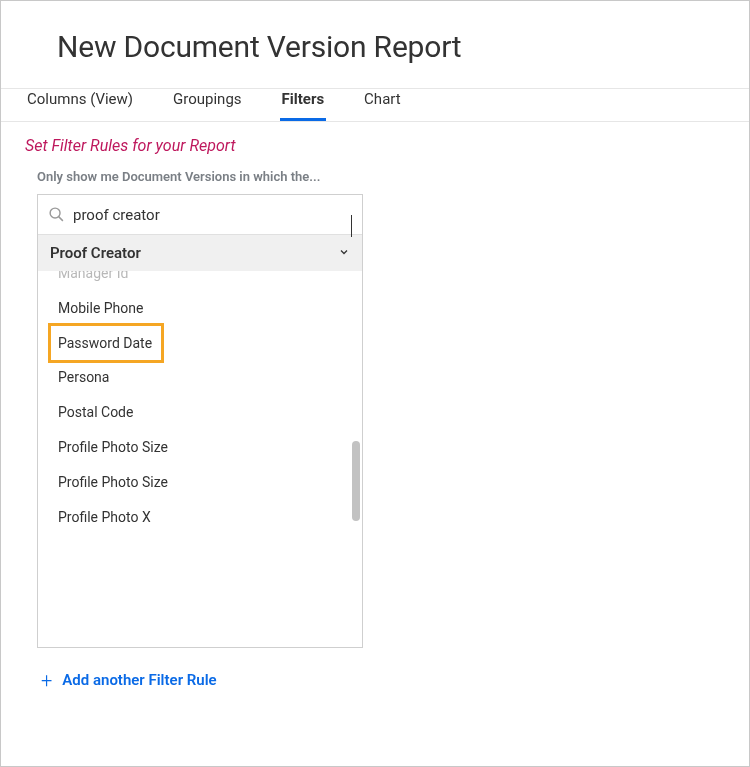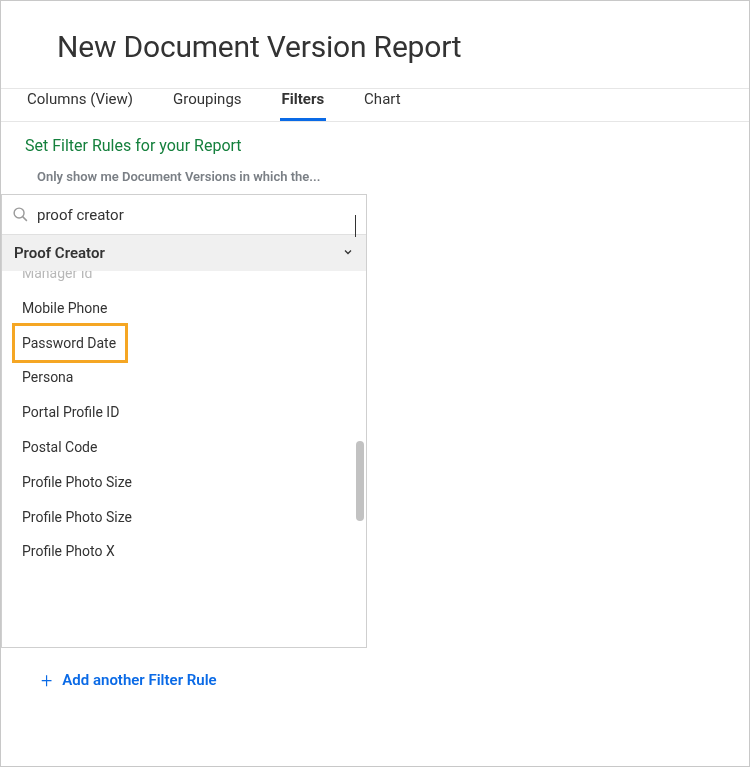--- a/index.html
+++ b/index.html
@@ -36,30 +36,32 @@
     cursor: pointer;
     border-bottom: 3px solid transparent;
   }
   .tab.active {
     font-weight: 700;
     border-bottom: 3px solid #0a6ae6;
   }
   .section-head {
     padding: 14px 24px 4px 24px;
     font-size: 16px;
-    color: #15803d;
+    color: #be185d;
+    font-style: italic;
   }
   .subhead {
     padding: 10px 0 10px 36px;
     font-size: 13px;
     font-weight: 600;
     color: #7a7f85;
   }
   .dropdown-wrap {
-    width: 366px;
+    margin-left: 36px;
+    width: 326px;
     border: 1px solid #cfcfcf;
     background: #fff;
     position: relative;
   }
   .search-row {
     display: flex;
     align-items: center;
     height: 40px;
     padding: 0 10px;
     border-bottom: 1px solid #e0e0e0;
@@ -185,21 +187,20 @@
       </svg>
     </span>
   </div>
 
   <div class="list-area">
     <div class="list">
       <div class="list-item partial-top">Manager Id</div>
       <div class="list-item">Mobile Phone</div>
       <div class="list-item">Password Date</div>
       <div class="list-item">Persona</div>
-      <div class="list-item">Portal Profile ID</div>
       <div class="list-item">Postal Code</div>
       <div class="list-item">Profile Photo Size</div>
       <div class="list-item">Profile Photo Size</div>
       <div class="list-item">Profile Photo X</div>
     </div>
     <div class="scrollbar-track"></div>
     <div class="highlight-box" style="left:10px; top:52px; width:116px; height:40px;"></div>
   </div>
 </div>
 

